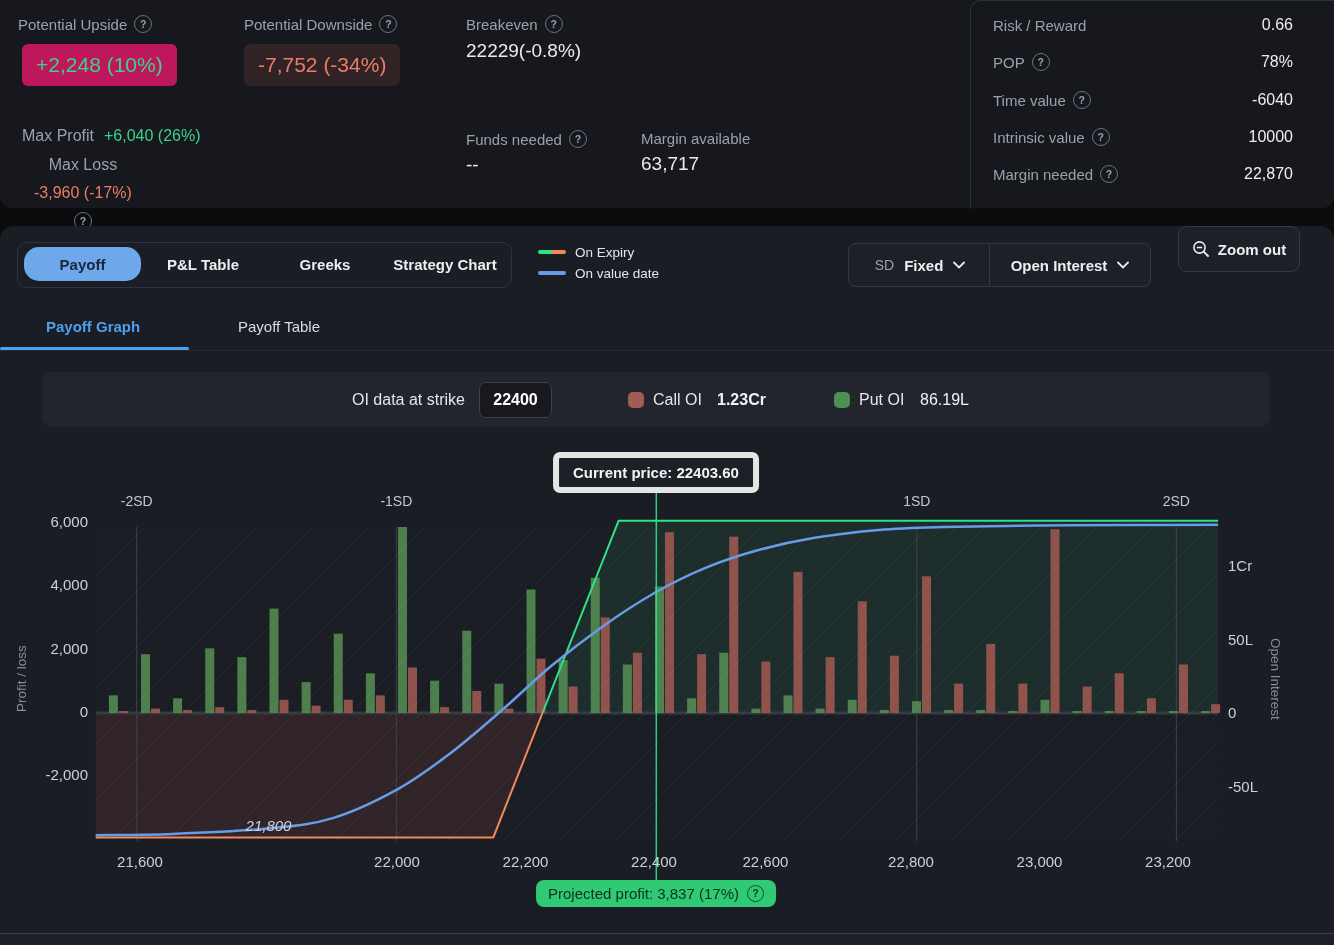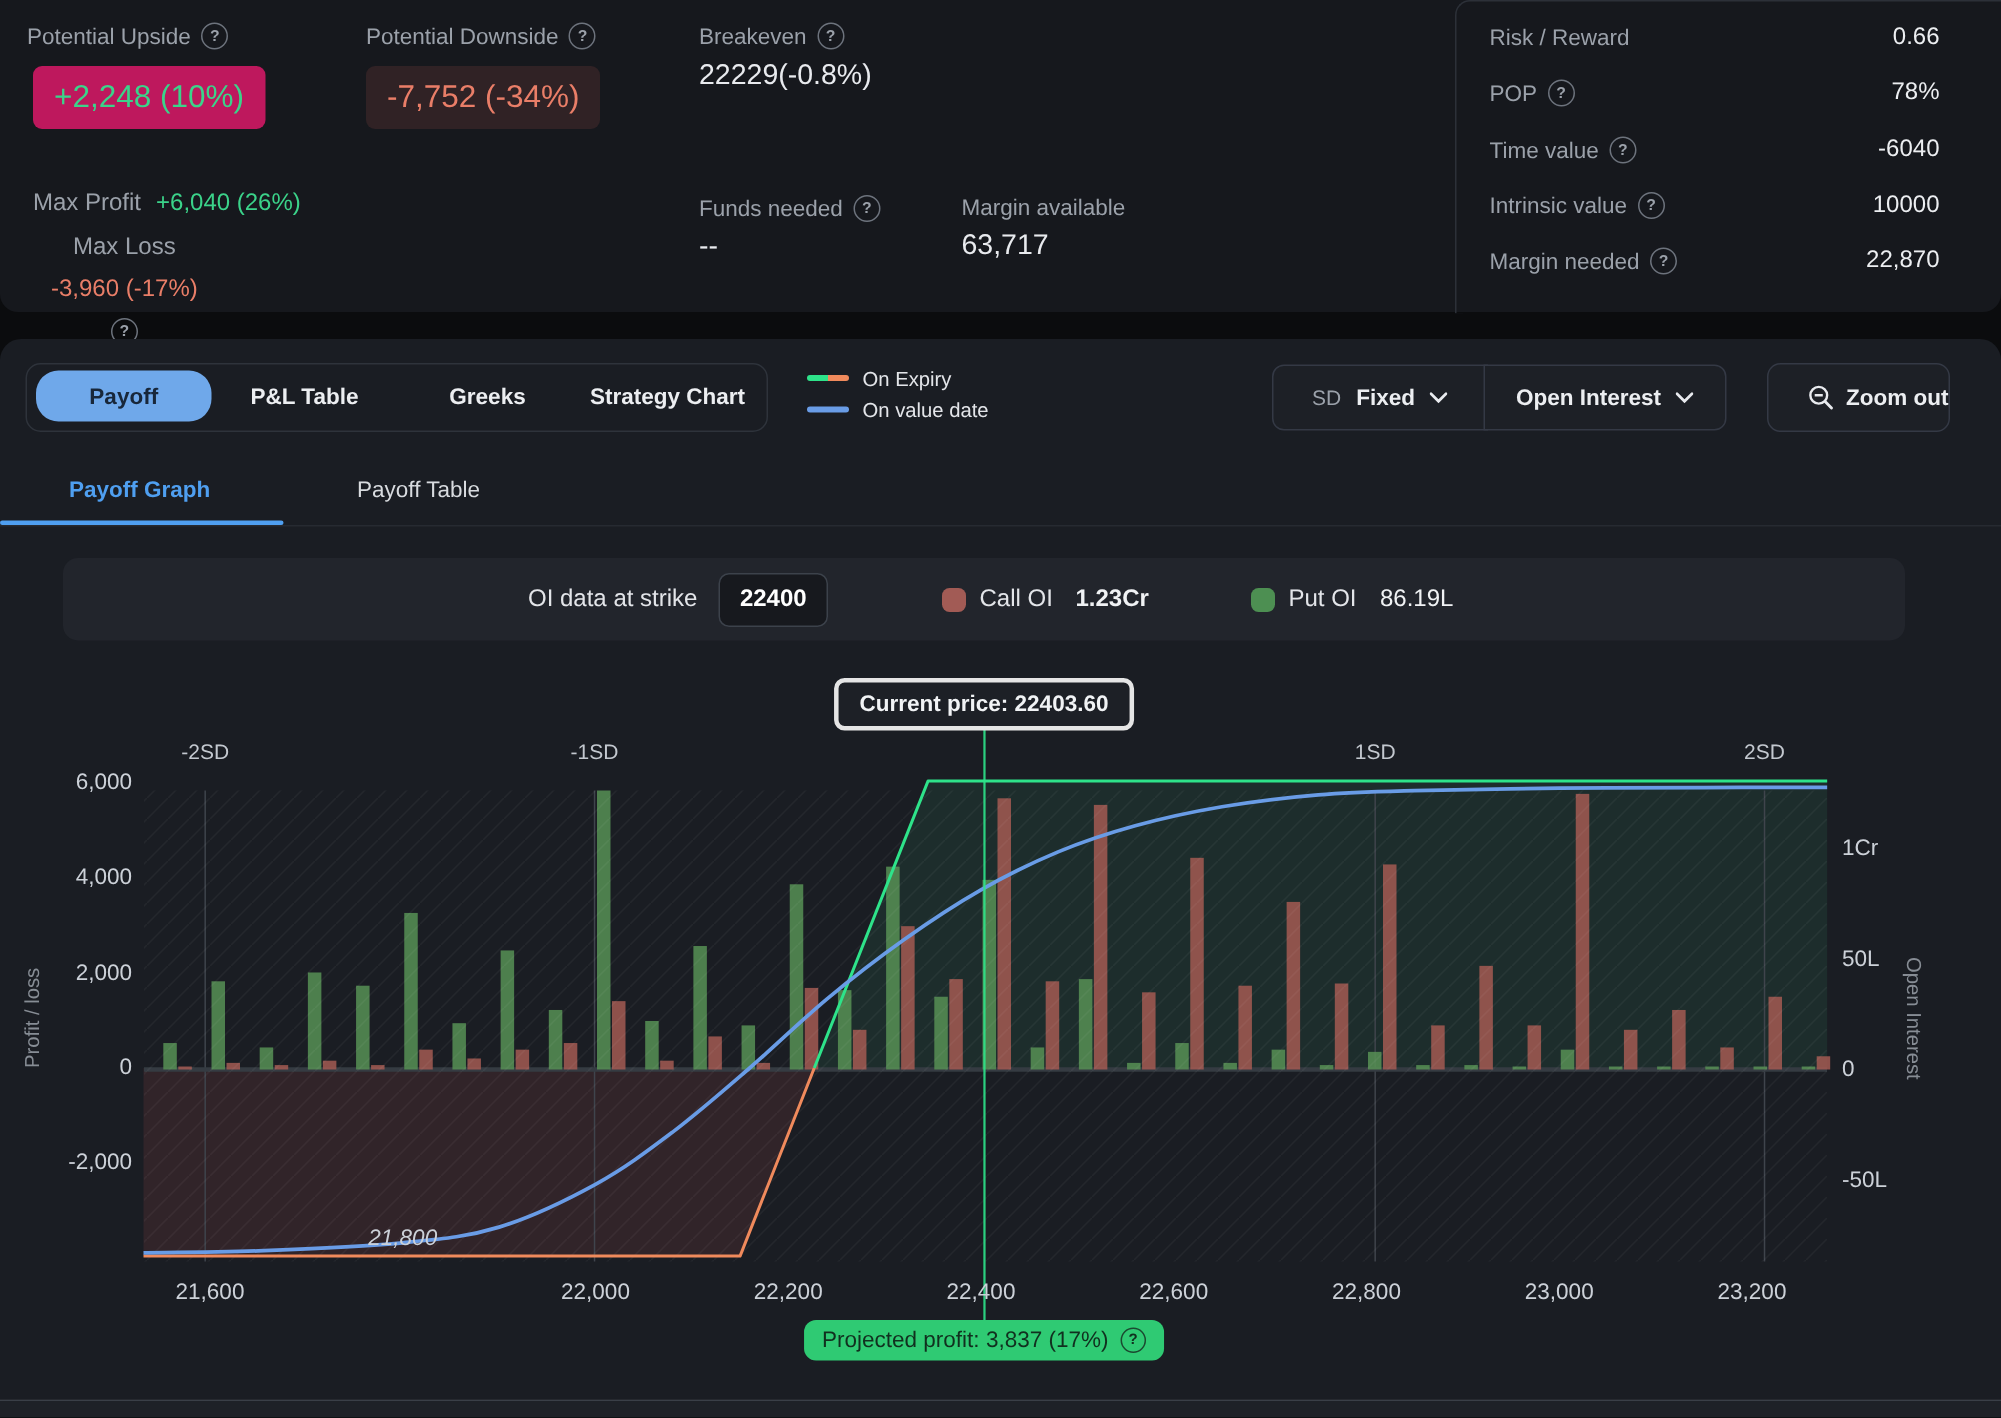--- a/index.html
+++ b/index.html
@@ -41,21 +41,21 @@
   
   #oi-strip{left:42px;top:372px;width:1228px;height:55px;background:#22252c;border-radius:10px;}
   #strike-input{left:479px;top:382px;width:71px;height:34px;background:#17191e;border:1px solid #3c424b;
                 border-radius:7px;color:#fff;font-weight:700;font-size:16px;display:flex;align-items:center;
                 justify-content:center;}
   .oi-dot{width:16px;height:16px;border-radius:5px;}
   
   .tick{position:absolute;color:#ccd1d8;font-size:15px;}
   .sdlab{position:absolute;color:#c3c8cf;font-size:14px;transform:translateX(-50%);}
   .axis-title{position:absolute;color:#878d95;font-size:13.5px;white-space:nowrap;}
-  #tooltip{left:656px;top:452px;transform:translateX(-50%);background:#1d2026;border:3px solid #e5e5e5;
+  #tooltip{left:656px;top:452px;transform:translateX(-50%);background:#1d2026;border:6px solid #e5e5e5;
            border-radius:7px;padding:6px 14px;font-size:15px;font-weight:700;color:#f1f3f5;z-index:5;text-align:right;}
   #proj-badge{left:656px;top:880px;transform:translateX(-50%);background:#2fca73;border-radius:8px;
               padding:5px 12px;display:flex;align-items:center;gap:8px;color:#11301f;font-size:15px;
               font-weight:500;z-index:5;}
   #proj-badge .help{border-color:#1b4a30;color:#11301f;width:15px;height:15px;font-size:10px;}
   #footer-line{left:0;top:933px;width:1334px;height:1px;background:#3a3f47;}
   #footer{left:0;top:934px;width:1334px;height:11px;background:#1e2127;}
   svg{position:absolute;left:0;top:0;pointer-events:none;}
 </style>
 </head>
@@ -159,21 +159,21 @@
     <svg width="12" height="8" viewBox="0 0 12 8" style="position:static;">
         <path d="M1 1.5 L6 6.5 L11 1.5" stroke="#e8eaee" stroke-width="1.8" fill="none" stroke-linecap="round"></path>
       </svg>
   </div>
   <div class="abs dd" style="left:989px;top:243px;width:160px;height:42px;border-radius:0 8px 8px 0;">
     <span>Open Interest</span>
     <svg width="12" height="8" viewBox="0 0 12 8" style="position:static;">
         <path d="M1 1.5 L6 6.5 L11 1.5" stroke="#e8eaee" stroke-width="1.8" fill="none" stroke-linecap="round"></path>
       </svg>
   </div>
-  <div class="abs dd" style="left:1178px;top:242px;width:120px;height:44px;border-radius:9px;gap:8px;justify-content:flex-end;">
+  <div class="abs dd" style="left:1178px;top:226px;width:120px;height:44px;border-radius:9px;gap:8px;">
     <svg width="18" height="18" viewBox="0 0 18 18" style="position:static;">
       <circle cx="7.5" cy="7.5" r="5.6" stroke="#e8eaee" stroke-width="1.6" fill="none"></circle>
       <line x1="4.8" y1="7.5" x2="10.2" y2="7.5" stroke="#e8eaee" stroke-width="1.6"></line>
       <line x1="11.9" y1="11.9" x2="16" y2="16" stroke="#e8eaee" stroke-width="1.9" stroke-linecap="round"></line>
     </svg>
     <span>Zoom out</span>
   </div>
 
   <div class="abs subtab" style="left:46px;top:318px;color:#4f9ff0;font-weight:700;">Payoff Graph</div>
   <div class="abs subtab" style="left:238px;top:318px;color:#d8dbdf;">Payoff Table</div>
@@ -297,21 +297,21 @@
       <div class="tick" style="left: 1228px; top: 630.5px; width: 60px;">50L</div>
       <div class="tick" style="left: 1228px; top: 704px; width: 60px;">0</div>
       <div class="tick" style="left: 1228px; top: 777.5px; width: 60px;">-50L</div>
     </div>
   <div id="x-ticks">
       <div class="tick" style="left: 100px; top: 853px; width: 80px; text-align: center;">21,600</div>
       <div class="tick" style="left: 228.5px; top: 817px; width: 80px; text-align: center; font-style: italic;">21,800</div>
       <div class="tick" style="left: 357px; top: 853px; width: 80px; text-align: center;">22,000</div>
       <div class="tick" style="left: 485.5px; top: 853px; width: 80px; text-align: center;">22,200</div>
       <div class="tick" style="left: 614px; top: 853px; width: 80px; text-align: center;">22,400</div>
-      <div class="tick" style="left: 742.5px; top: 853px; width: 80px; text-align: center;">22,600</div>
+      <div class="tick" style="left: 742.5px; top: 853px; width: 80px; ">22,600</div>
       <div class="tick" style="left: 871px; top: 853px; width: 80px; text-align: center;">22,800</div>
       <div class="tick" style="left: 999.5px; top: 853px; width: 80px; text-align: center;">23,000</div>
       <div class="tick" style="left: 1128px; top: 853px; width: 80px; text-align: center;">23,200</div>
     </div>
   <div id="sd-labels">
       <div class="sdlab" style="left: 136.787px; top: 493px;">-2SD</div>
       <div class="sdlab" style="left: 396.357px; top: 493px;">-1SD</div>
       <div class="sdlab" style="left: 916.782px; top: 493px;">1SD</div>
       <div class="sdlab" style="left: 1176.35px; top: 493px;">2SD</div>
     </div>

